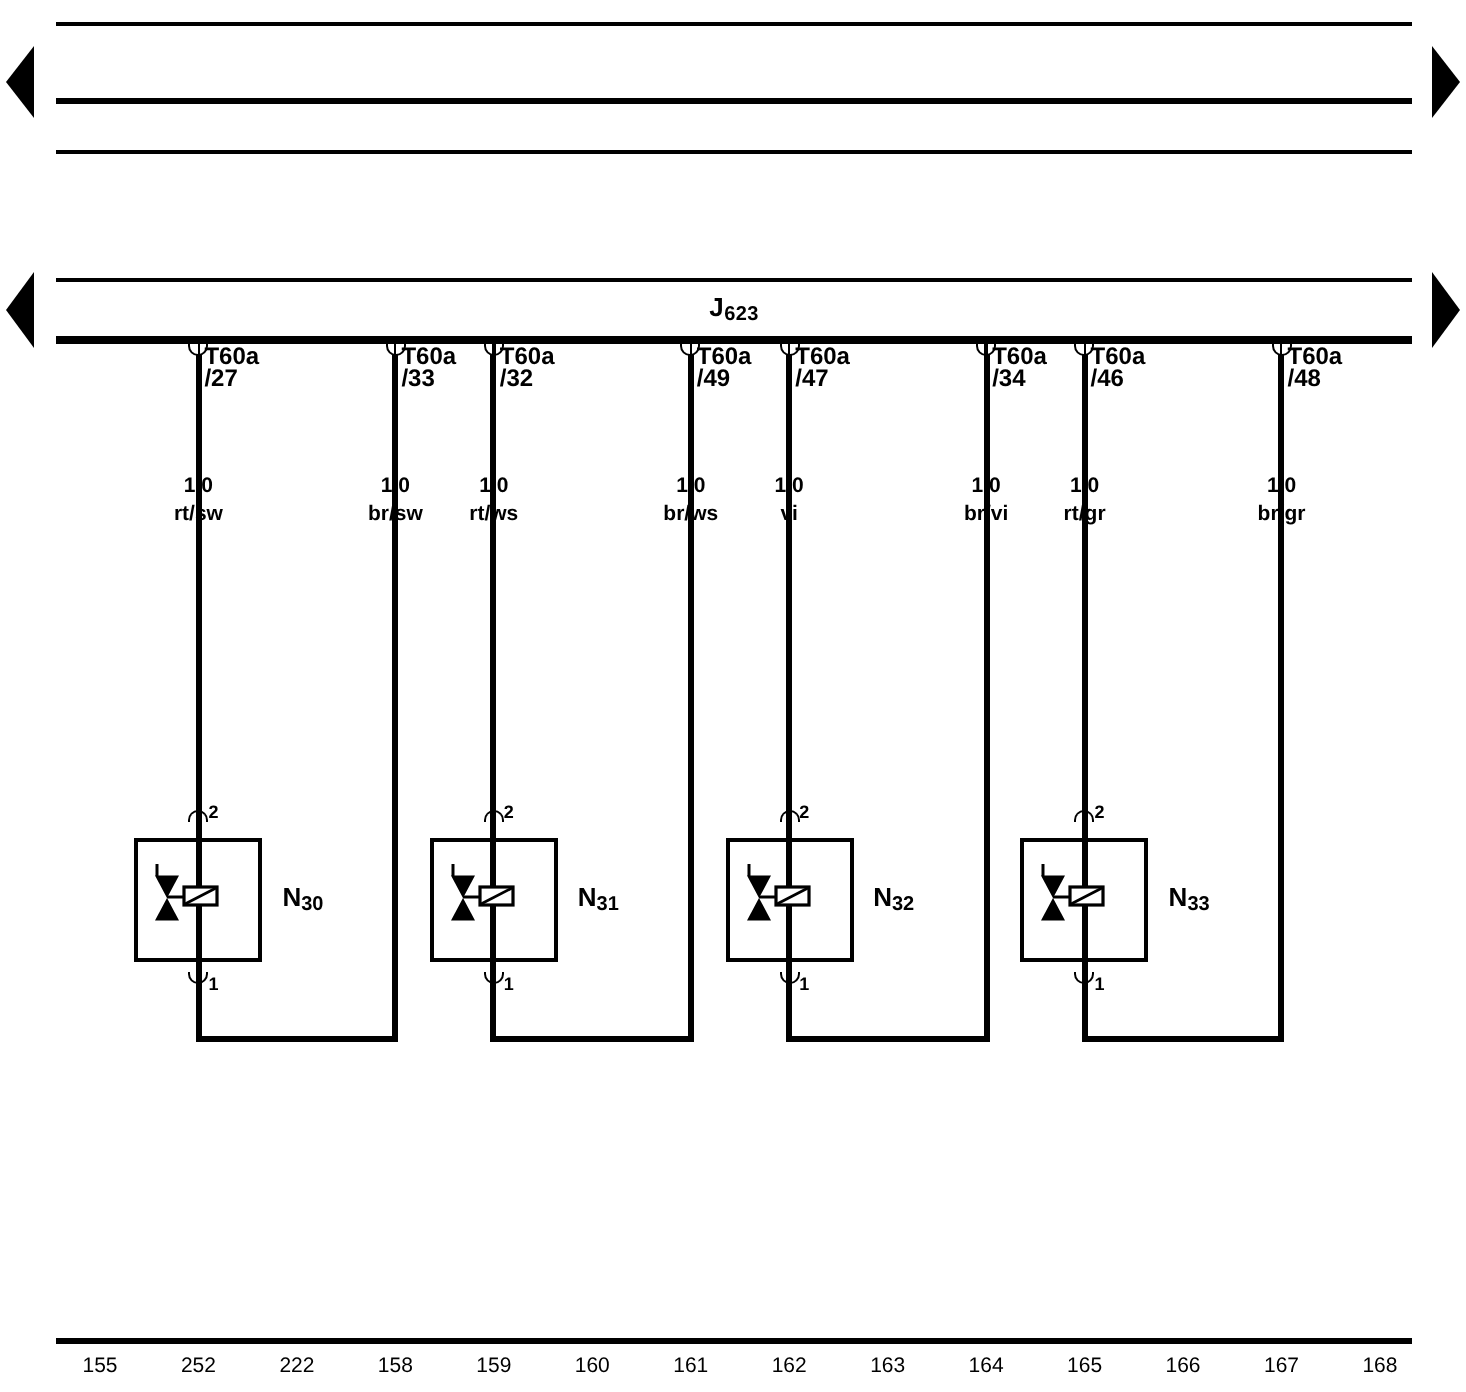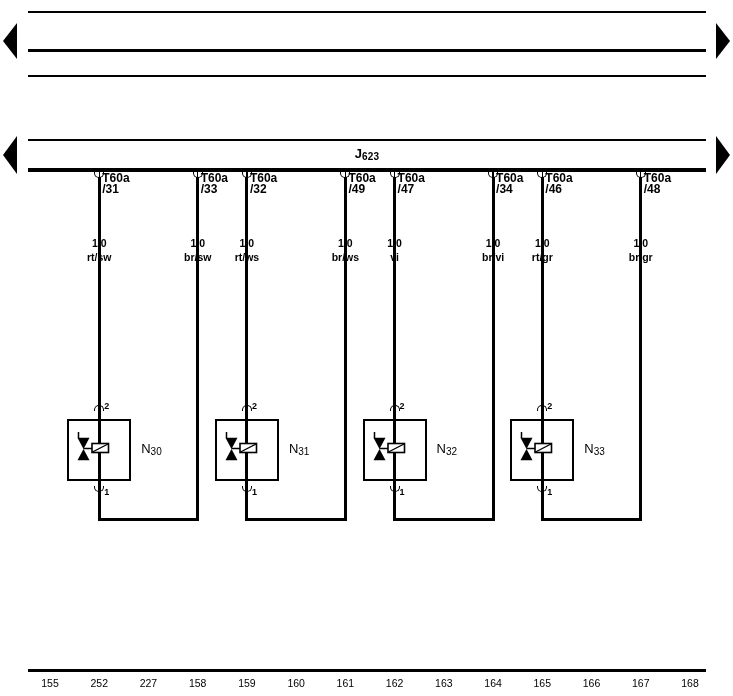--- a/index.html
+++ b/index.html
@@ -10,21 +10,21 @@
   .vline { position:absolute; background:#000; }
   .modlabel { position:absolute; text-align:center; font-weight:bold; font-size:13px; letter-spacing:0.2px; }
   .sub { font-size:10px; position:relative; top:2px; }
   .cup { position:absolute; width:10px; height:5.5px; border:1.6px solid #000; border-top:none;
          border-radius:0 0 6px 6px; background:transparent; }
   .cap { position:absolute; width:10px; height:5.5px; border:1.6px solid #000; border-bottom:none;
          border-radius:6px 6px 0 0; background:transparent; }
   .stublabel { position:absolute; font-size:12px; font-weight:bold; line-height:11px; white-space:nowrap; }
   .wirelabel { position:absolute; width:64px; text-align:center; font-size:10.5px; font-weight:bold; line-height:13.5px; }
   .box { position:absolute; width:64px; height:62px; border:2px solid #000; background:transparent; }
-  .complabel { position:absolute; font-weight:normal; font-size:13px; white-space:nowrap;text-align:right; }
+  .complabel { position:absolute; font-weight:bold; font-size:13px; white-space:nowrap;text-align:right; }
   .pinnum { position:absolute; font-size:9px; font-weight:bold; }
   .tracknum { position:absolute; width:44px; text-align:center; font-size:10.5px; }
   svg.arrow, svg.sym { position:absolute; display:block; }
 </style>
 </head>
 <body>
 
 <div id="stage">
 
   <div class="hline" style="left:28px;top:11px;width:678px;height:2px"></div>
@@ -53,21 +53,21 @@
 
   <div class="hline" style="left:28px;top:669px;width:678px;height:3px"></div>
 
 <div class="vline" style="left: 97.73px; top: 177px; width: 3px; height: 344px;"></div>
     <div class="vline" style="left: 196.19px; top: 177px; width: 3px; height: 344px;"></div>
     <div class="hline" style="left: 97.73px; top: 518px; width: 101.46px; height: 3px;"></div>
     <div class="vline" style="left: 98.63px; top: 171px; width: 1.2px; height: 6.5px;"></div>
     <div class="cup" style="left: 94.23px; top: 172px;"></div>
     <div class="stublabel" style="left: 102.23px; top: 173px;">
       <div>T60a</div>
-      <div>/31</div>
+      <div>/27</div>
     </div>
     <div class="vline" style="left: 197.09px; top: 171px; width: 1.2px; height: 6.5px;"></div>
     <div class="cup" style="left: 192.69px; top: 172px;"></div>
     <div class="stublabel" style="left: 200.69px; top: 173px;">
       <div>T60a</div>
       <div>/33</div>
     </div>
     <div class="wirelabel" style="left: 67.23px; top: 237px;">
       <div>1.0</div>
       <div>rt/sw</div>
@@ -200,21 +200,21 @@
         <line x1="23.5" y1="31" x2="39" y2="23" stroke="#000" stroke-width="1.4"></line>
       </svg>
     </div>
     <div class="cap" style="left: 537.3px; top: 405px;"></div>
     <div class="cup" style="left: 537.3px; top: 486px;"></div>
     <div class="pinnum" style="left: 547.3px; top: 401px;">2</div>
     <div class="pinnum" style="left: 547.3px; top: 487px;">1</div>
     <div class="complabel" style="left: 584.3px; top: 441px;"><span>N</span><span class="sub">33</span></div>
     <div class="tracknum" style="left: 28px; top: 677px;">155</div>
     <div class="tracknum" style="left: 77.23px; top: 677px;">252</div>
-    <div class="tracknum" style="left: 126.46px; top: 677px;">227</div>
+    <div class="tracknum" style="left: 126.46px; top: 677px;">222</div>
     <div class="tracknum" style="left: 175.69px; top: 677px;">158</div>
     <div class="tracknum" style="left: 224.92px; top: 677px;">159</div>
     <div class="tracknum" style="left: 274.15px; top: 677px;">160</div>
     <div class="tracknum" style="left: 323.38px; top: 677px;">161</div>
     <div class="tracknum" style="left: 372.61px; top: 677px;">162</div>
     <div class="tracknum" style="left: 421.84px; top: 677px;">163</div>
     <div class="tracknum" style="left: 471.07px; top: 677px;">164</div>
     <div class="tracknum" style="left: 520.3px; top: 677px;">165</div>
     <div class="tracknum" style="left: 569.53px; top: 677px;">166</div>
     <div class="tracknum" style="left: 618.76px; top: 677px;">167</div>

